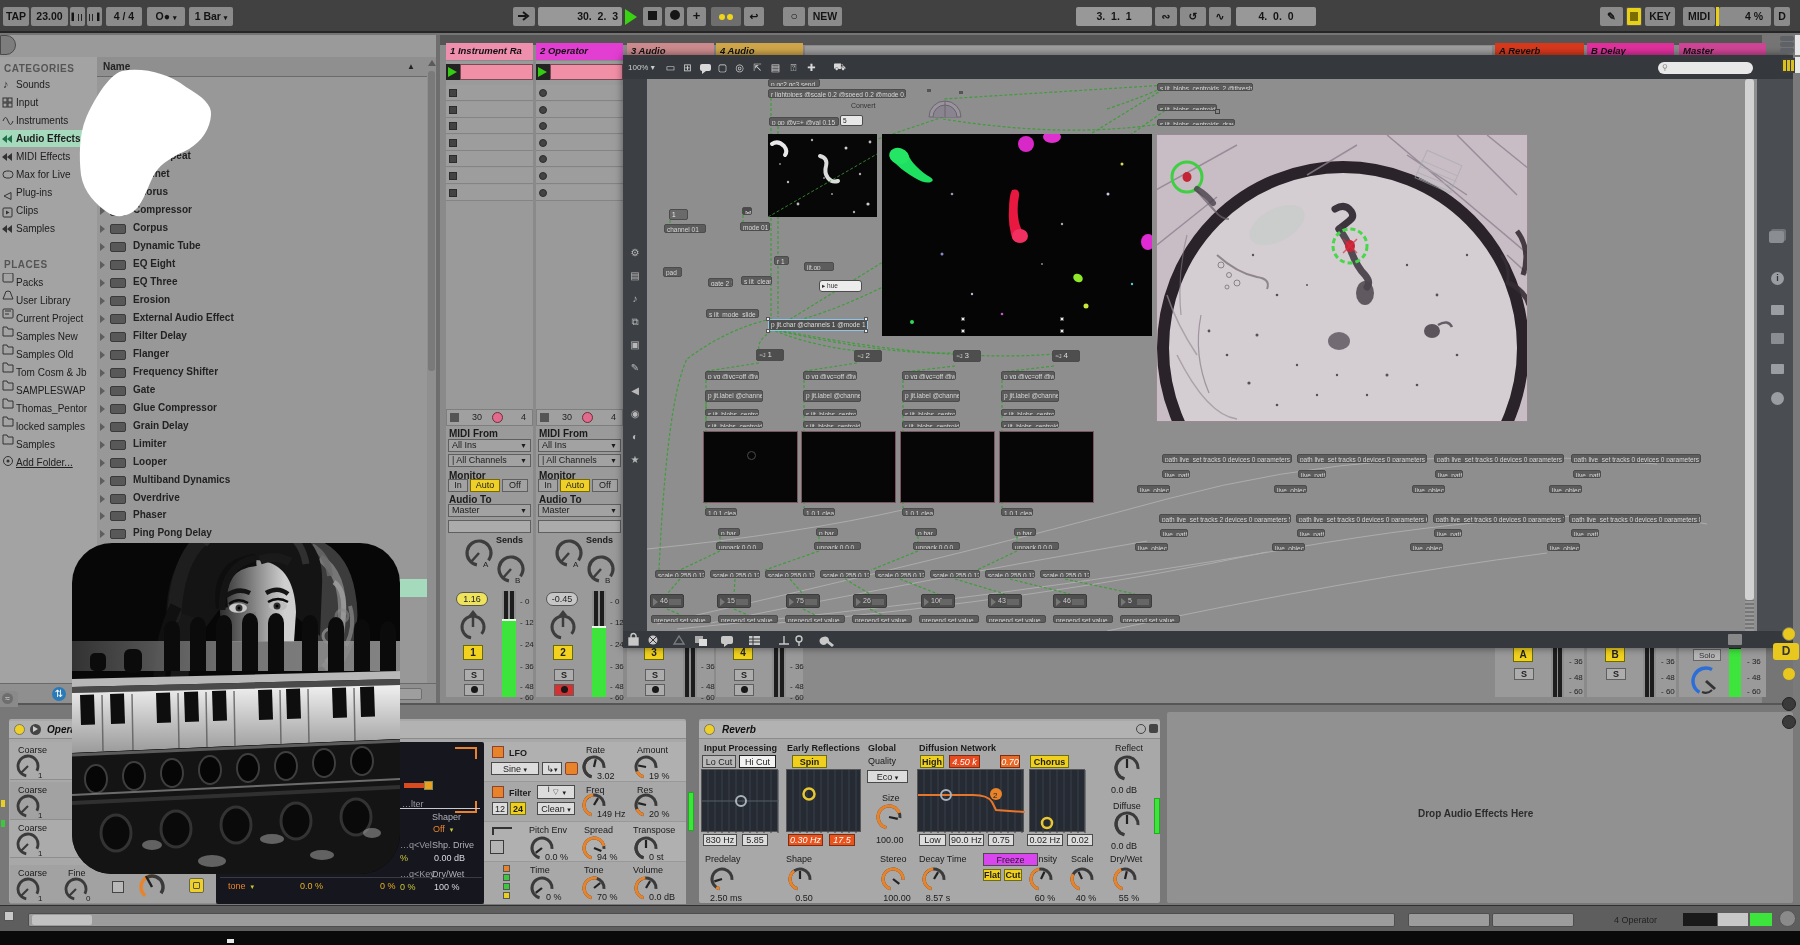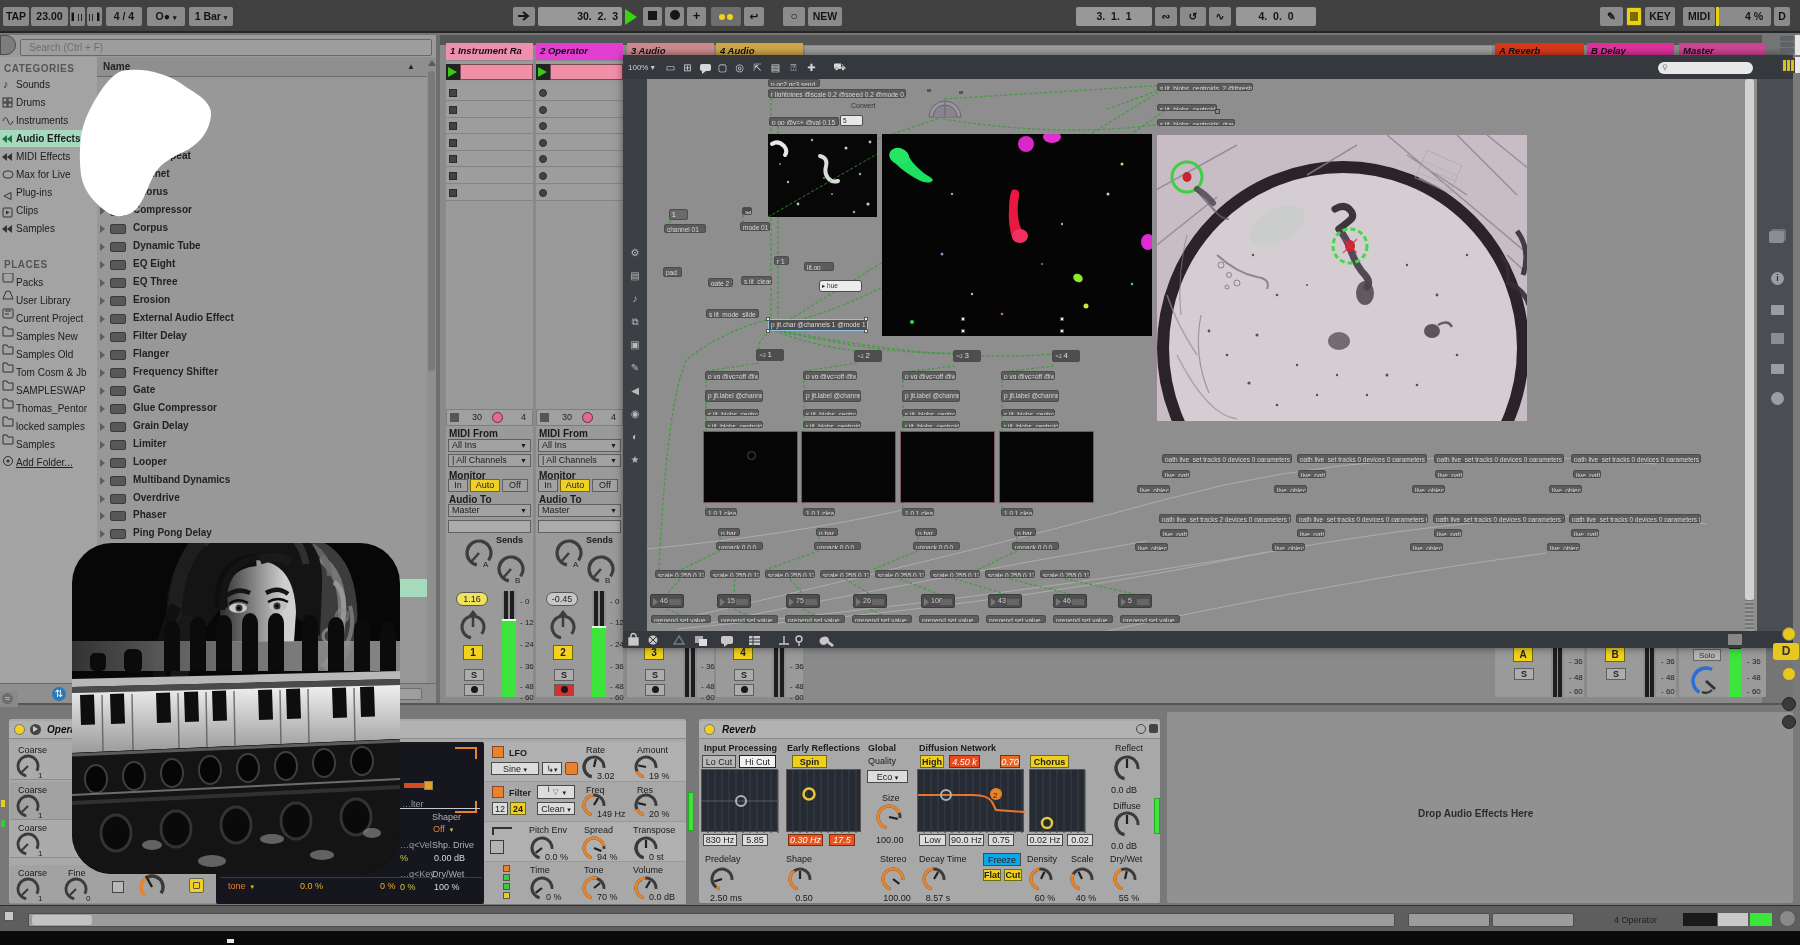--- a/index.html
+++ b/index.html
@@ -76,25 +76,24 @@
     <div class="tbtn" style="left:1600px;width:23px;">✎</div>
     <div class="tbtn" style="left:1626px;width:16px;background:#e8d018;border:1px solid #555;"><span style="display:inline-block;width:8px;height:9px;background:#7a6c00;margin-top:4px;"></span></div>
     <div class="tbtn" style="left:1645px;width:30px;">KEY</div>
     <div class="tbtn" style="left:1683px;width:32px;">MIDI</div>
     <div class="abs" style="left:1716px;top:7px;width:3px;height:19px;background:#e8d018;"></div>
     <div class="tbtn" style="left:1719px;width:52px;text-align:right;padding-right:8px;">4 %</div>
     <div class="tbtn" style="left:1774px;width:16px;">D</div>
   </div>
   <div id="browser">
     <div class="abs" style="left:0;top:0;width:16px;height:20px;background:#7d7d7d;border-radius:0 10px 10px 0;border:1px solid #4a4a4a;"></div>
-    <div class="abs" style="left:20px;top:4px;width:412px;height:17px;background:#9e9e9e;border:1px solid #686868;border-radius:2px;color:#6e6e6e;font-size:10px;line-height:15px;padding-left:8px;">Search (Ctrl + F)</div>
     <div id="sidebar">
       <div class="cathead" style="top:6px;">CATEGORIES</div>
       <div class="cat" style="top:22px;left:16px;">Sounds</div>
-      <div class="cat" style="top:40px;left:16px;">Drums</div>
+      <div class="cat" style="top:40px;left:16px;">Input</div>
       <div class="cat" style="top:58px;left:16px;">Instruments</div>
       <div class="abs" style="left:0;top:73px;width:97px;height:17px;background:#a5dbbc;"></div>
       <div class="cat" style="top:76px;left:16px;font-weight:bold;">Audio Effects</div>
       <div class="cat" style="top:94px;left:16px;">MIDI Effects</div>
       <div class="cat" style="top:112px;left:16px;">Max for Live</div>
       <div class="cat" style="top:130px;left:16px;">Plug-ins</div>
       <div class="cat" style="top:148px;left:16px;">Clips</div>
       <div class="cat" style="top:166px;left:16px;">Samples</div>
       <div class="cathead" style="top:202px;">PLACES</div>
       <div class="cat" style="top:220px;left:16px;">Packs</div>
@@ -810,21 +809,21 @@
     <div class="wbtn" style="left:988px;top:129px;width:26px;height:12px;line-height:11px;">0.75</div>
     <div class="wbtn" style="left:1027px;top:129px;width:36px;height:12px;line-height:11px;">0.02 Hz</div>
     <div class="wbtn" style="left:1067px;top:129px;width:26px;height:12px;line-height:11px;">0.02</div>
     <div class="dlabel" style="left:705px;top:149px;">Predelay</div>
     <div class="dlabel" style="left:786px;top:149px;">Shape</div>
     <div class="dlabel" style="left:880px;top:149px;">Stereo</div>
     <div class="dlabel" style="left:919px;top:149px;">Decay Time</div>
     <div class="dlabel" style="left:1027px;top:149px;">Density</div>
     <div class="dlabel" style="left:1071px;top:149px;">Scale</div>
     <div class="dlabel" style="left:1110px;top:149px;">Dry/Wet</div>
-    <div class="wbtn" style="left:983px;top:148px;width:38px;height:13px;line-height:12px;background:#0ea5e9;">Freeze</div>
+    <div class="wbtn" style="left:983px;top:148px;width:55px;height:13px;line-height:12px;background:#d946ef;">Freeze</div>
     <div class="ybtn" style="left:983px;top:164px;width:18px;height:12px;line-height:11px;">Flat</div>
     <div class="ybtn" style="left:1004px;top:164px;width:18px;height:12px;line-height:11px;">Cut</div>
     <svg class="abs" style="left:708px;top:160px;" width="28" height="28">
         <circle cx="14" cy="14" r="10" fill="none" stroke="#3a3a3a" stroke-width="3" stroke-dasharray="45.239039999999996 62.832" transform="rotate(104 14 14)"></circle>
         <circle cx="14" cy="14" r="10" fill="none" stroke="#e8832a" stroke-width="3" stroke-dasharray="3.6191231999999998 62.832" transform="rotate(104 14 14)"></circle>
         <line x1="14" y1="14" x2="6.371104587832193" y2="16.40830952956736" stroke="#222" stroke-width="2.2"></line>
       </svg>
     <div class="dvalue" style="left:706px;top:188px;width:40px;text-align:center;">2.50 ms</div>
     <svg class="abs" style="left:786px;top:160px;" width="28" height="28">
         <circle cx="14" cy="14" r="10" fill="none" stroke="#3a3a3a" stroke-width="3" stroke-dasharray="45.239039999999996 62.832" transform="rotate(104 14 14)"></circle>

